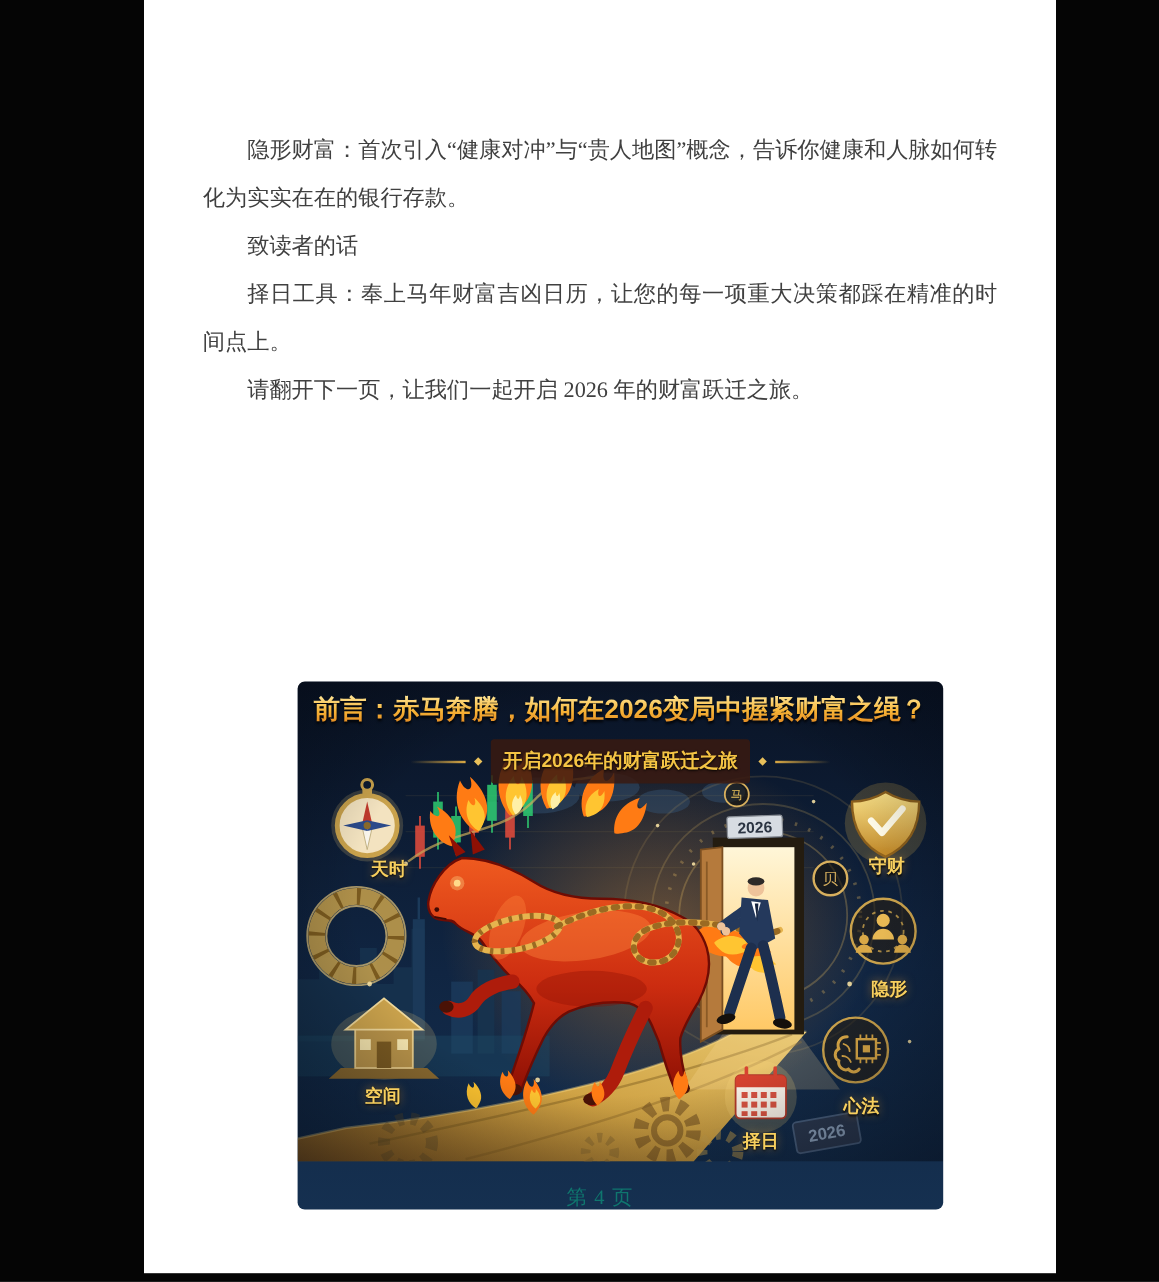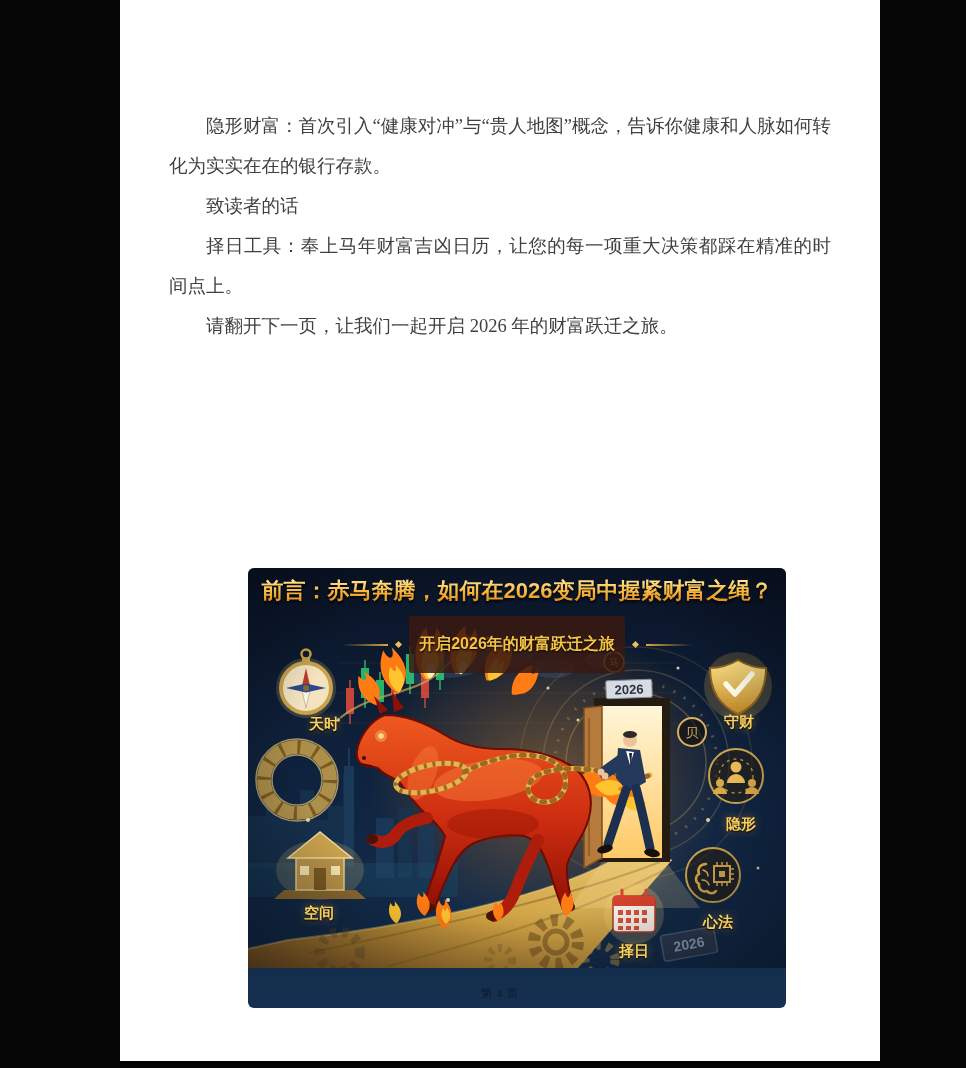--- a/index.html
+++ b/index.html
@@ -3,38 +3,38 @@
 <meta charset="utf-8">
 <style>
   html,body{margin:0;padding:0;background:#050505;}
   .stage{position:relative;width:966px;height:1068px;background:#050505;overflow:hidden;
          font-family:"Liberation Serif","DejaVu Serif",serif;}
   .page{position:absolute;left:120px;top:0;width:760px;height:1061px;background:#ffffff;}
   .textblock{position:absolute;left:49px;right:49px;top:0;padding-top:84px;
              font-size:18.5px;line-height:40px;color:#404040;text-align:justify;margin-top:22px;}
   .textblock p{margin:0;text-indent:2em;}
   .footer{position:absolute;left:0;right:0;top:986px;text-align:center;
-          font-size:11px;color:#0f172a;letter-spacing:1px;}
+          font-size:17px;color:#0f766e;letter-spacing:1px;}
   
   .illu{position:absolute;left:128px;top:568px;width:538px;height:440px;overflow:hidden;
         border-radius:6px;background:linear-gradient(180deg,#0a1426 0%,#102542 55%,#153050 100%);}
   .illu svg{position:absolute;left:0;top:0;}
   .illu-title{position:absolute;left:0;right:0;top:8px;text-align:center;
        font-family:"Liberation Sans","DejaVu Sans",sans-serif;font-weight:bold;font-size:22px;
        letter-spacing:0px;color:#f6b23a;
        background:linear-gradient(180deg,#ffe79a 10%,#f7b437 55%,#e0831f 95%);
        -webkit-background-clip:text;background-clip:text;-webkit-text-fill-color:transparent;
        filter:drop-shadow(0 2px 1px rgba(0,0,0,.85));white-space:nowrap;}
   .illu-subrow{position:absolute;left:0;right:0;top:48px;display:flex;align-items:center;
        justify-content:center;gap:8px;}
   .sub-line{width:46px;height:2px;background:linear-gradient(90deg,transparent,#d9a843);}
   .sub-line.rev{background:linear-gradient(90deg,#d9a843,transparent);}
   .sub-diamond{width:5px;height:5px;background:#e9c05a;transform:rotate(45deg);}
   .illu-sub{font-family:"Liberation Sans","DejaVu Sans",sans-serif;font-weight:bold;font-size:16px;
-       color:#f5c444;background:rgba(58,26,16,.85);border-radius:3px;padding:18px 10px;
+       color:#f5c444;background:rgba(58,26,16,.85);border-radius:3px;padding:8px 10px;
        text-shadow:0 1px 2px #000;white-space:nowrap;}
   .badge-label{position:absolute;transform:translateX(-50%);
        font-family:"Liberation Sans","DejaVu Sans",sans-serif;font-weight:bold;font-size:15px;
        color:#f7cf5e;text-shadow:0 1px 2px #000,0 0 8px rgba(255,176,56,.5);white-space:nowrap;}
 </style>
 </head>
 <body>
 
 <div class="stage">
   <div class="page">

